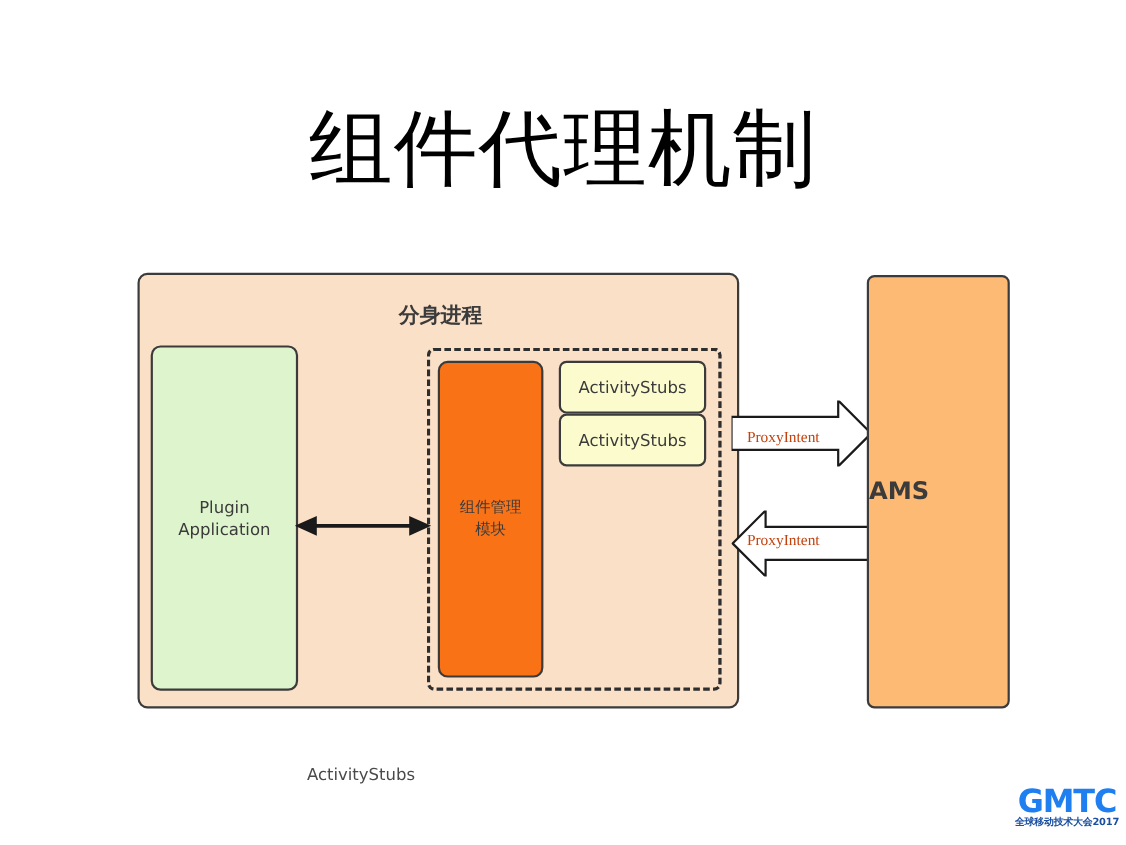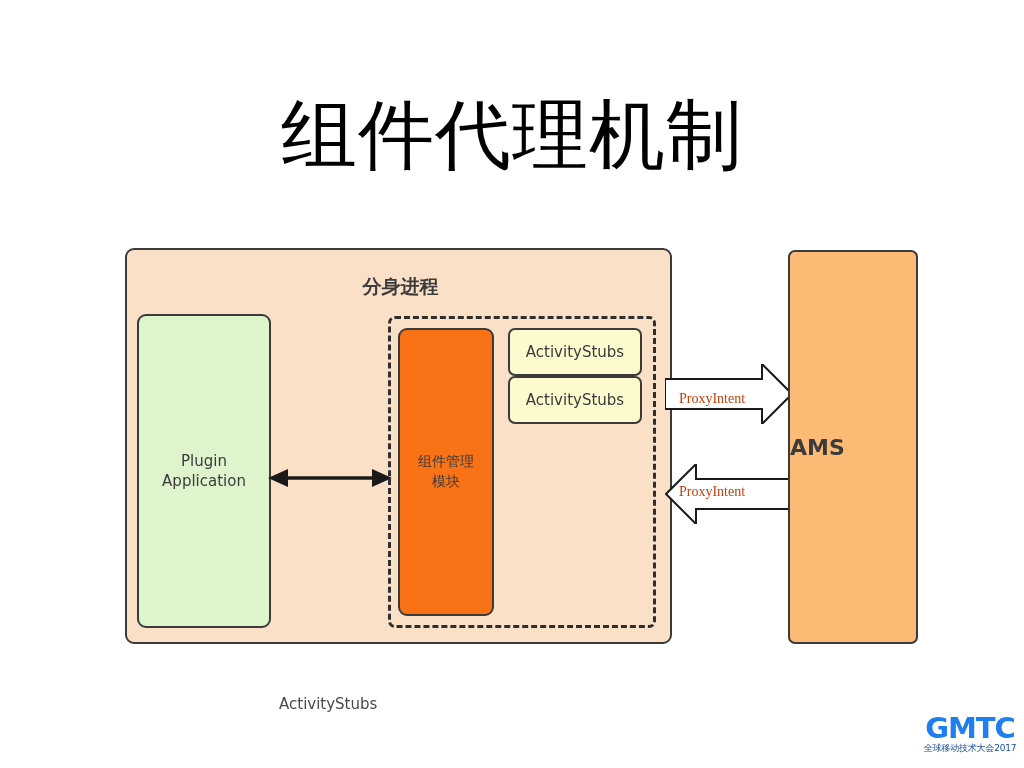--- a/index.html
+++ b/index.html
@@ -212,21 +212,21 @@
     font-size: 29px;
     font-weight: bold;
     letter-spacing: -1px;
     line-height: 1;
     color: #1f7ff0;
     font-family: "DejaVu Sans", "Liberation Sans", sans-serif;
   }
   #gmtc-tagline {
     margin-top: 1px;
     font-size: 9px;
-    font-weight: normal;
+    font-weight: bold;
     line-height: 1.1;
     color: #1a4fa0;
     letter-spacing: -0.2px;
   }
 </style>
 </head>
 <body>
 
 <h1 id="slide-title">组件代理机制</h1>
 

